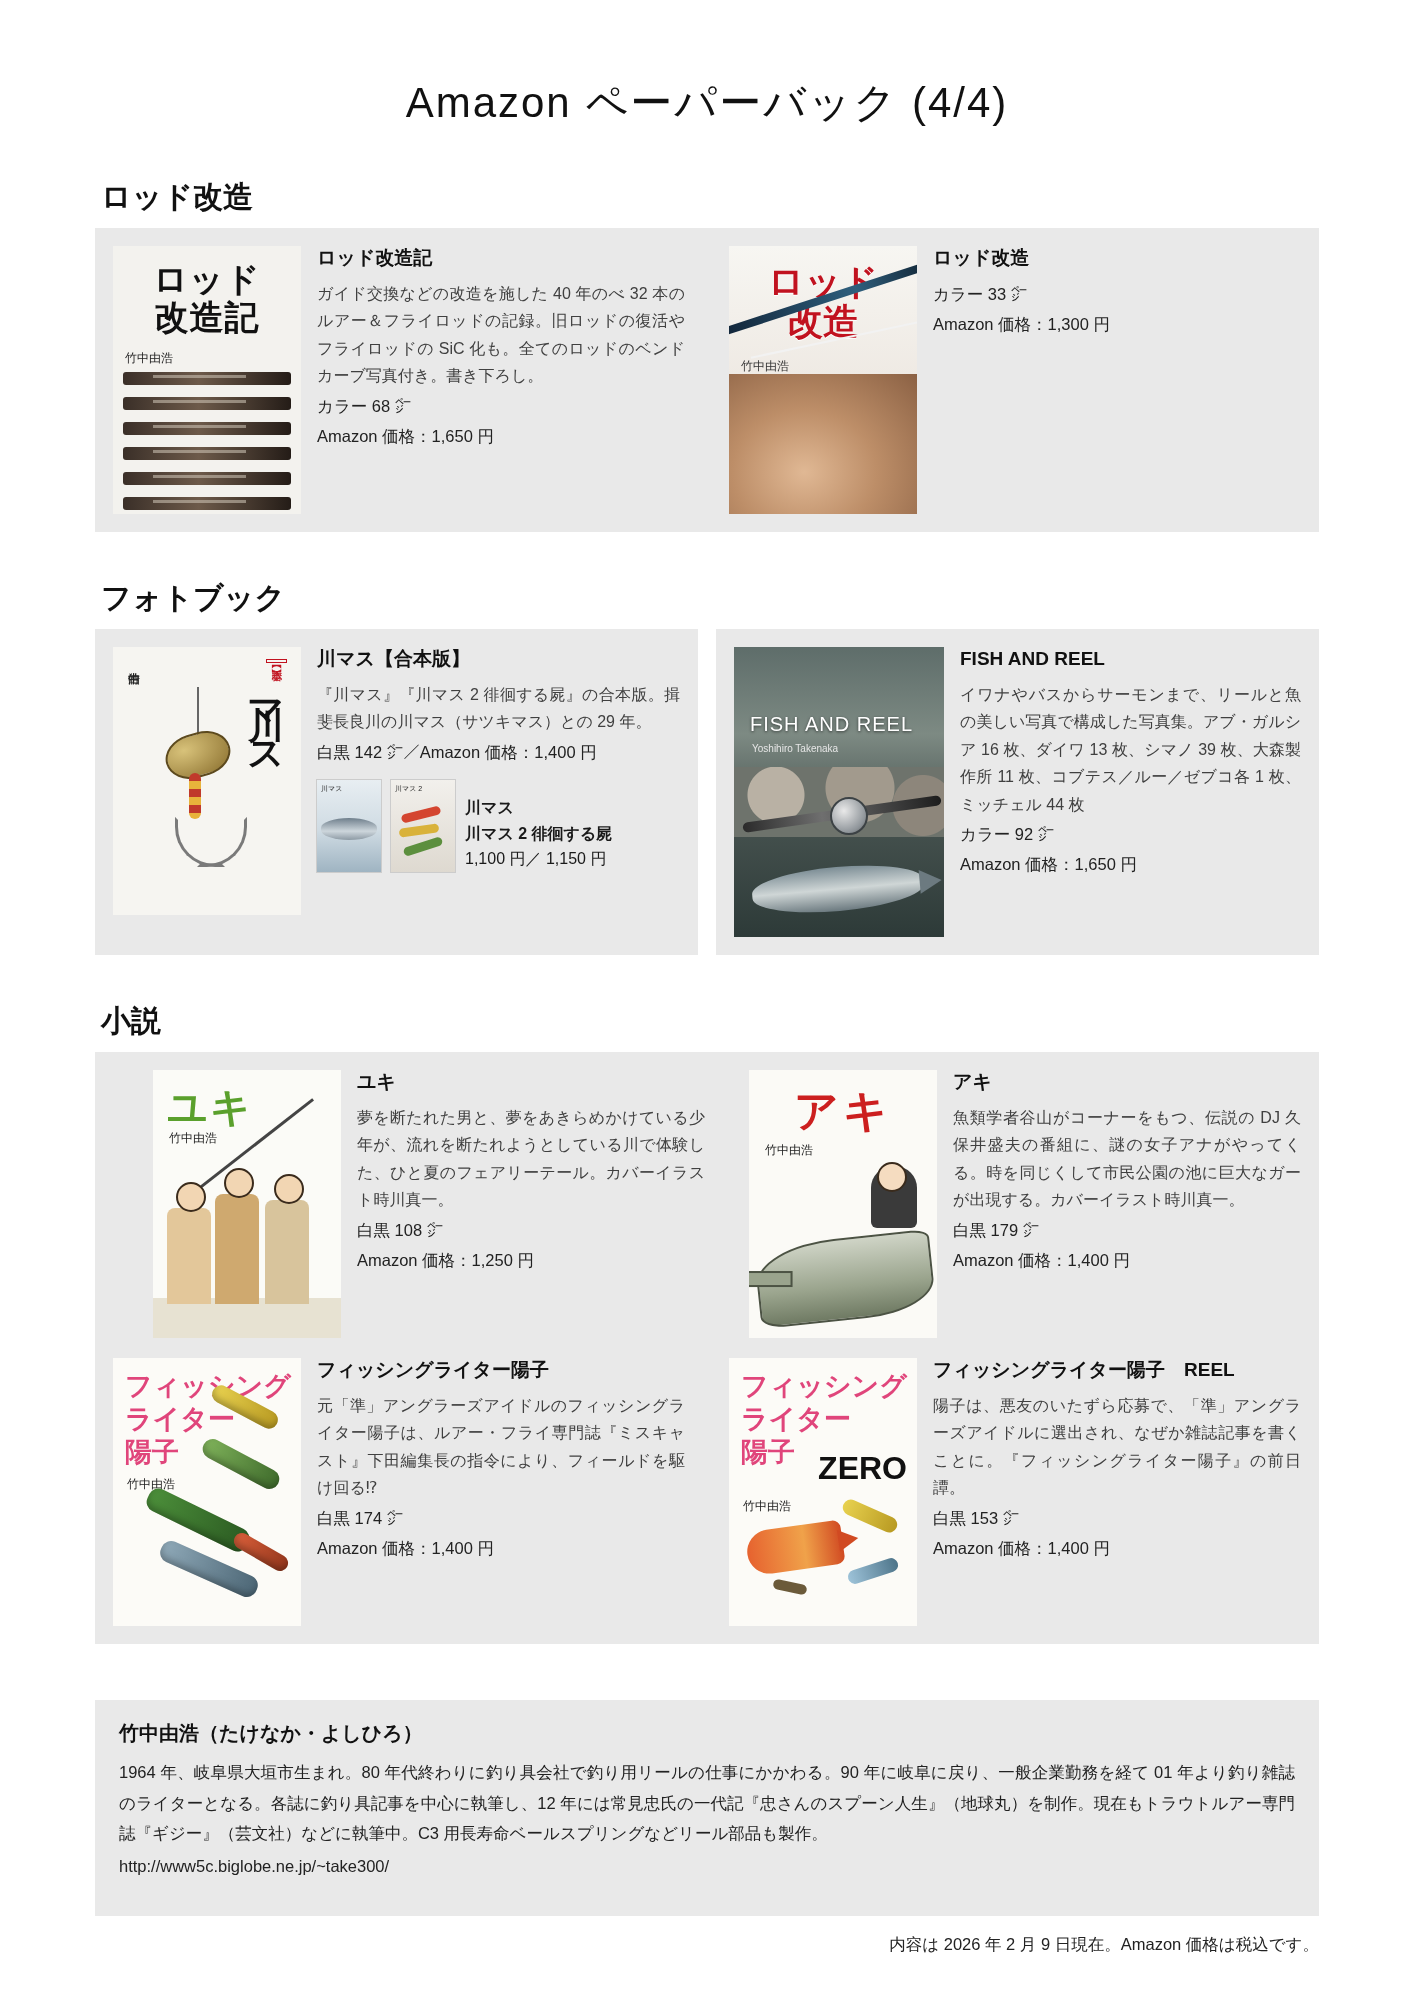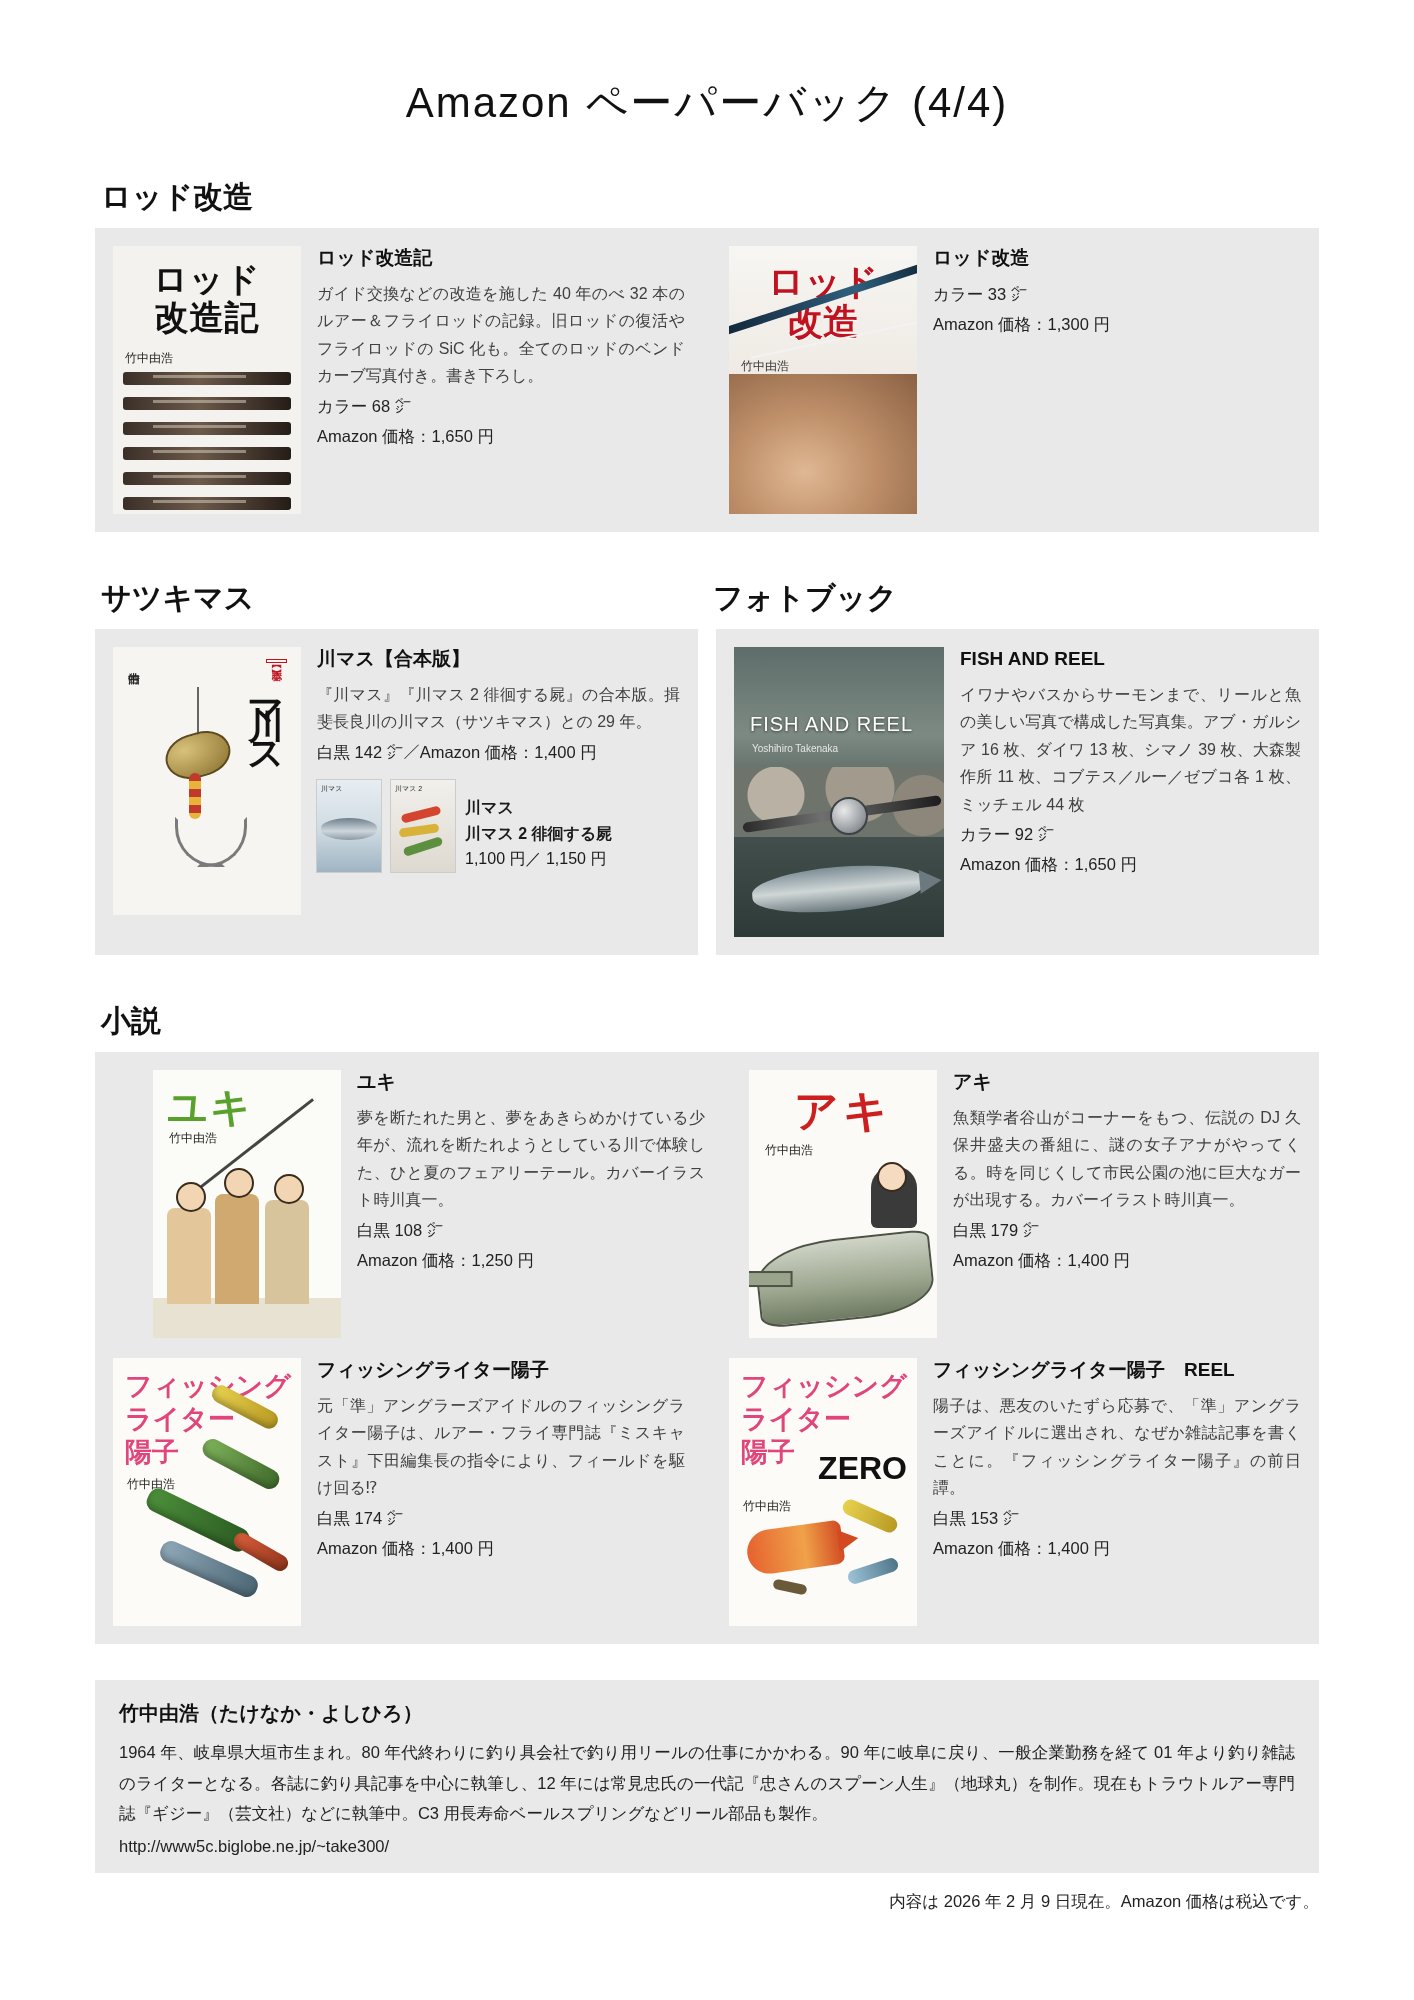--- a/index.html
+++ b/index.html
@@ -341,23 +341,23 @@
     position:absolute; left:118px; top:206px; width:52px; height:14px;
     background: linear-gradient(90deg,#9ec3d9,#4d7489); border-radius:7px; transform: rotate(-18deg);
   }
   .cv-zero .fly{
     position:absolute; left:44px; top:224px; width:34px; height:10px;
     background:#6b5a3a; border-radius:5px; transform: rotate(12deg);
   }
 
   
   .author {
-    margin-top: 36px;
+    margin-top: 56px;
     background: #e9e9e9;
-    padding: 20px 24px 12px 24px;
+    padding: 20px 24px 35px 24px;
   }
   .author h3 {
     font-size: 20px; font-weight: bold; margin: 0 0 10px 0; color:#111;
   }
   .author p {
     margin: 0; font-size: 16.5px; line-height: 1.85; text-align: justify; color:#222;
   }
   .author .url { margin-top: 2px; }
   .footnote {
     text-align: right;
@@ -413,23 +413,20 @@
             <div class="meta">Amazon 価格：1,300 円</div>
           </div>
         </div>
 
       </div>
     </div>
   </div>
 
   <div class="section">
     <div style="display:flex;">
-      <div style="width:50%;">
-        <div class="section-heading">サツキマス</div>
-      </div>
       <div style="width:50%;">
         <div class="section-heading">フォトブック</div>
       </div>
     </div>
     <div style="display:flex; gap:18px;">
 
       <div class="panel" style="width:50%; box-sizing:border-box;">
         <div class="cell">
           <div>
             <div class="cover cv cv-kawa">

